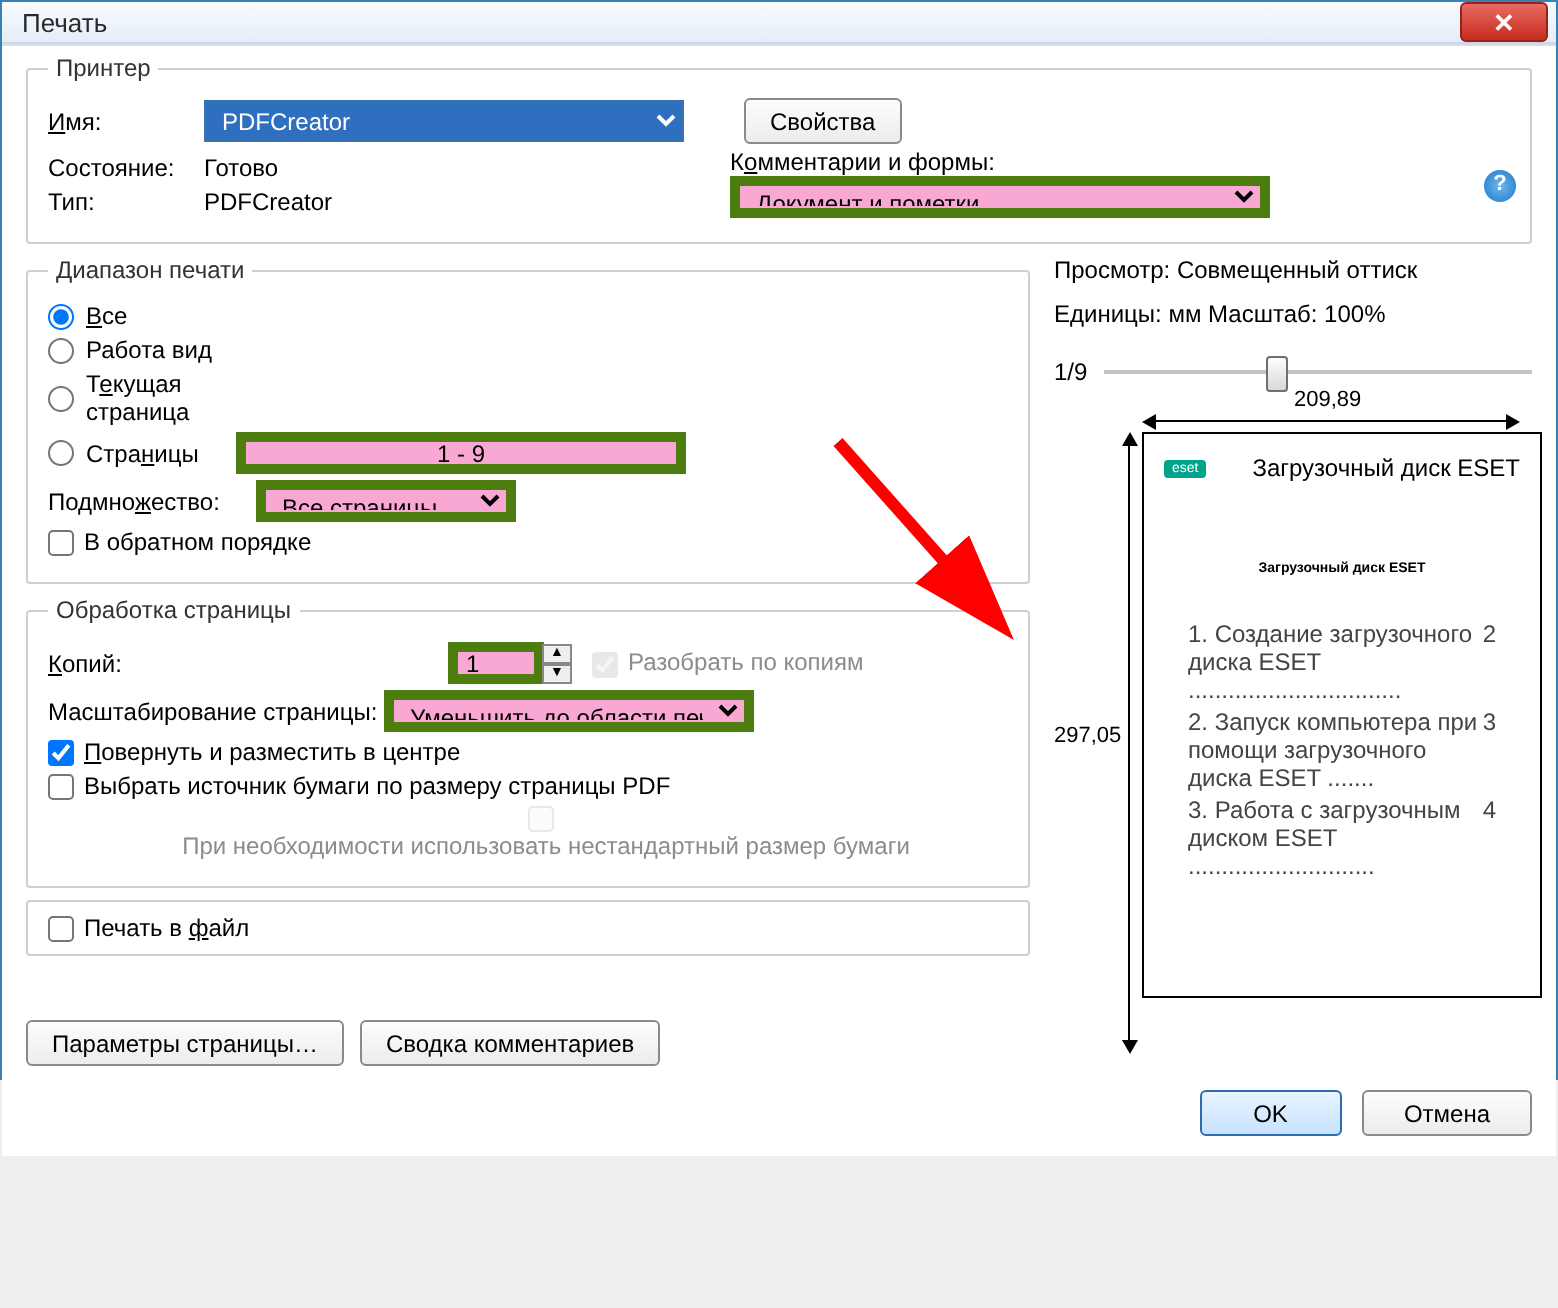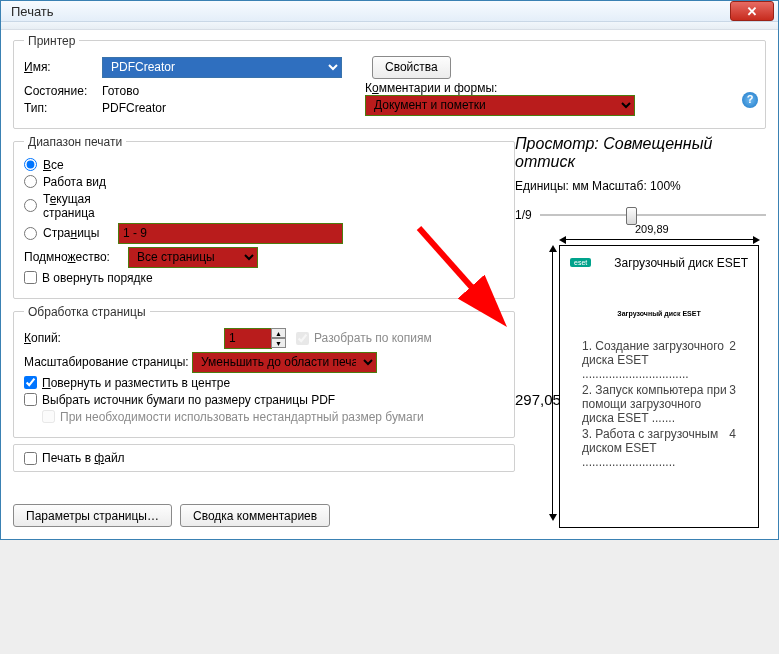--- a/index.html
+++ b/index.html
@@ -10,59 +10,59 @@
 .close-btn { width: 44px; height: 20px; background: linear-gradient(#e76b63,#c72b1e); border: 1px solid #9a2217; border-radius: 3px; color: #fff; display: flex; align-items: center; justify-content: center; font-weight: bold; font-size: 13px; cursor: pointer; }
 .toolstrip-back { height: 22px; background: linear-gradient(#f1f6fb,#e8eef4); border-bottom:1px solid #d8dee6;}
 .dlg-body { flex: 1; padding: 4px 12px 12px; background: #fff; position: relative; }
 
 fieldset.group { border: 1px solid #d0d0d0; border-radius: 2px; margin: 0 0 6px 0; padding: 6px 10px 10px; }
 legend { font-size: 12px; color: #333; padding: 0 4px; }
 
 .row { display: flex; align-items: center; margin: 3px 0; }
 .row > label { width: 78px; }
 .ul { text-decoration: underline; }
-select, input[type="text"] { border: 1px solid #4d7c0f; background: #b91c1c; height: 21px; padding: 1px 4px; }
+select, input[type="text"] { border: 5px solid #4d7c0f; background: #f9a8d4; height: 21px; padding: 1px 4px; }
 .dropdown-name { width: 240px; background: #2f6fbf; color: #fff; border: 1px solid #3a73ab; }
 button.btn { background: linear-gradient(#fdfdfd,#ececec); border: 1px solid #8a8a8a; border-radius: 3px; height: 23px; padding: 1px 12px; cursor: pointer; }
 button.btn.primary { border: 1px solid #2a6db3; background: linear-gradient(#eaf4ff,#c7e2ff); padding: 1px 26px; }
 
 .printer-line { display:flex; align-items:center; gap:10px; flex-wrap:wrap;}
 .comments-block { margin-left: 3px;}
 .comments-block select { width: 270px; }
 
 .help-icon { position: absolute; right: 20px; top: 62px; width: 16px; height: 16px; border-radius: 50%; background: radial-gradient(#6fb9f0,#1976c6); color:#fff; text-align:center; line-height:15px; font-weight:bold; font-size:11px; cursor:pointer;}
 
-.split { display: flex; gap: 0; }
+.split { display: flex; gap: 12px; }
 .left-col { width: 502px; }
 .right-col { flex:1; display:flex; flex-direction:column; }
 
 .range-group .row > input[type="radio"] { margin: 0 6px 0 0; }
-.range-group .pages-input { width: 225px; }
+.range-group .pages-input { width: 225px; text-align: center; }
 .subset-select { width: 130px; }
 input[type="checkbox"] { margin: 0 5px 0 0; vertical-align: middle; }
 
 .page-handling .copies-input { width: 48px; text-align:left; }
 .spinner { display:inline-flex; flex-direction:column; margin-left:-1px;}
 .spinner button{ width:15px; height:10px; font-size:7px; line-height:7px; padding:0; border:1px solid #888; background:#eee; cursor:pointer;}
 .scaling-select { width: 185px; }
 .disabled-cb { color:#8c8c8c; }
 .disabled-cb input { opacity:0.5; }
 
 .print-to-file-wrap { border:1px solid #d0d0d0; border-radius:2px; padding:6px 10px; margin-top:4px;}
 
-.preview-header { font-size:16px;font-style:italic;}
+.preview-header { font-size:12px;}
 .preview-units { margin: 8px 0 14px; }
 .zoom-row { display:flex; align-items:center; gap:8px; }
 .zoom-row .slider-track { position:relative; flex:1; height:16px; }
 .zoom-row .track-line { position:absolute; top:7px; left:0; right:0; height:2px; background:#c4c4c4; }
 .zoom-row .tick { position:absolute; top:3px; width:1px; height:10px; background:#9a9a9a; }
 .zoom-row .thumb { position:absolute; top:0; width:11px; height:18px; background:linear-gradient(#fdfdfd,#d9d9d9); border:1px solid #6f6f6f; border-radius:2px; cursor:pointer;}
 .preview-frame { position:relative; flex:1; }
 .page-w-label { position:absolute; top:0; left:72px; font-size:11px; }
-.page-h-label { position:absolute; top:168px; left:0; font-size:15px;}
+.page-h-label { position:absolute; top:168px; left:0; font-size:11px;}
 .arrow-h { position:absolute; top:9px; left:44px; right:6px; height:10px; }
 .arrow-h::before, .arrow-h::after { content:""; position:absolute; top:4px; width:0; height:0; border-top:4px solid transparent; border-bottom:4px solid transparent; }
 .arrow-h::before { left:0; border-right:7px solid #000; }
 .arrow-h::after { right:0; border-left:7px solid #000; }
 .arrow-h .ln { position:absolute; top:7px; left:7px; right:7px; height:1px; background:#000;}
 .arrow-v { position:absolute; top:22px; bottom:6px; left:32px; width:10px; }
 .arrow-v::before, .arrow-v::after { content:""; position:absolute; left:2px; width:0; height:0; border-left:4px solid transparent; border-right:4px solid transparent; }
 .arrow-v::before { top:0; border-bottom:7px solid #000;}
 .arrow-v::after { bottom:0; border-top:7px solid #000;}
 .arrow-v .ln { position:absolute; left:5px; top:7px; bottom:7px; width:1px; background:#000;}
@@ -146,21 +146,21 @@
                 <input type="radio" name="r" style="">
                 <label style="width:75px">Стра<span class="ul">н</span>ицы</label>
             <input type="text" class="pages-input" value="1 - 9" style="">
           </div>
           <div class="row">
             <label style="width:104px">Подмно<span class="ul">ж</span>ество:</label>
             <select class="subset-select"><option>Все страницы</option></select>
           </div>
           <div class="row">
                 <input type="checkbox" style="">
-                <span>В овернуть порядке</span>
+                <span>В обратном порядке</span>
               </div>
         </fieldset>
 
         <fieldset class="group page-handling">
           <legend>Обработка страницы</legend>
           <div class="row">
             <label style="width:200px"><span class="ul">К</span>опий:</label>
             <input type="text" class="copies-input" value="1" style="">
             <span class="spinner">
               <button>▲</button>
@@ -173,21 +173,21 @@
             <select class="scaling-select"><option>Уменьшить до области печати</option></select>
           </div>
           <div class="row">
                 <input type="checkbox" checked="" style="">
                 <span><span class="ul">П</span>овернуть и разместить в центре</span>
               </div>
           <div class="row">
                 <input type="checkbox" style="">
                 <span>Выбрать источник бумаги по размеру страницы PDF</span>
               </div>
-          <div class="row disabled-cb" style="padding-left:18px;">
+          <div class="row disabled-cb" style="padding-left:18px;flex-direction:column;">
                 <input type="checkbox" disabled="" style="">
                 <span>При необходимости использовать нестандартный размер бумаги</span>
               </div>
         </fieldset>
 
         <div class="print-to-file-wrap">
           <input type="checkbox" style=""><span>Печать в <span class="ul">ф</span>айл</span>
         </div>
 
         <div class="bottom-btns">
@@ -245,14 +245,18 @@
       <defs>
             <marker id="ah" markerWidth="10" markerHeight="10" refX="7" refY="3" orient="auto">
               <path d="M0,0 L0,6 L9,3 z" fill="#ff0000"></path>
             </marker>
           </defs>
       <line x1="8" y1="8" x2="88" y2="98" stroke="#ff0000" stroke-width="6" marker-end="url(#ah)"></line>
     </svg>
 
   </div>
 
+  <div class="final-row">
+    <button class="btn primary">OK</button>
+    <button class="btn" style="padding:1px 20px">Отмена</button>
+  </div>
   </div>
 </div>
 
 </body></html>

